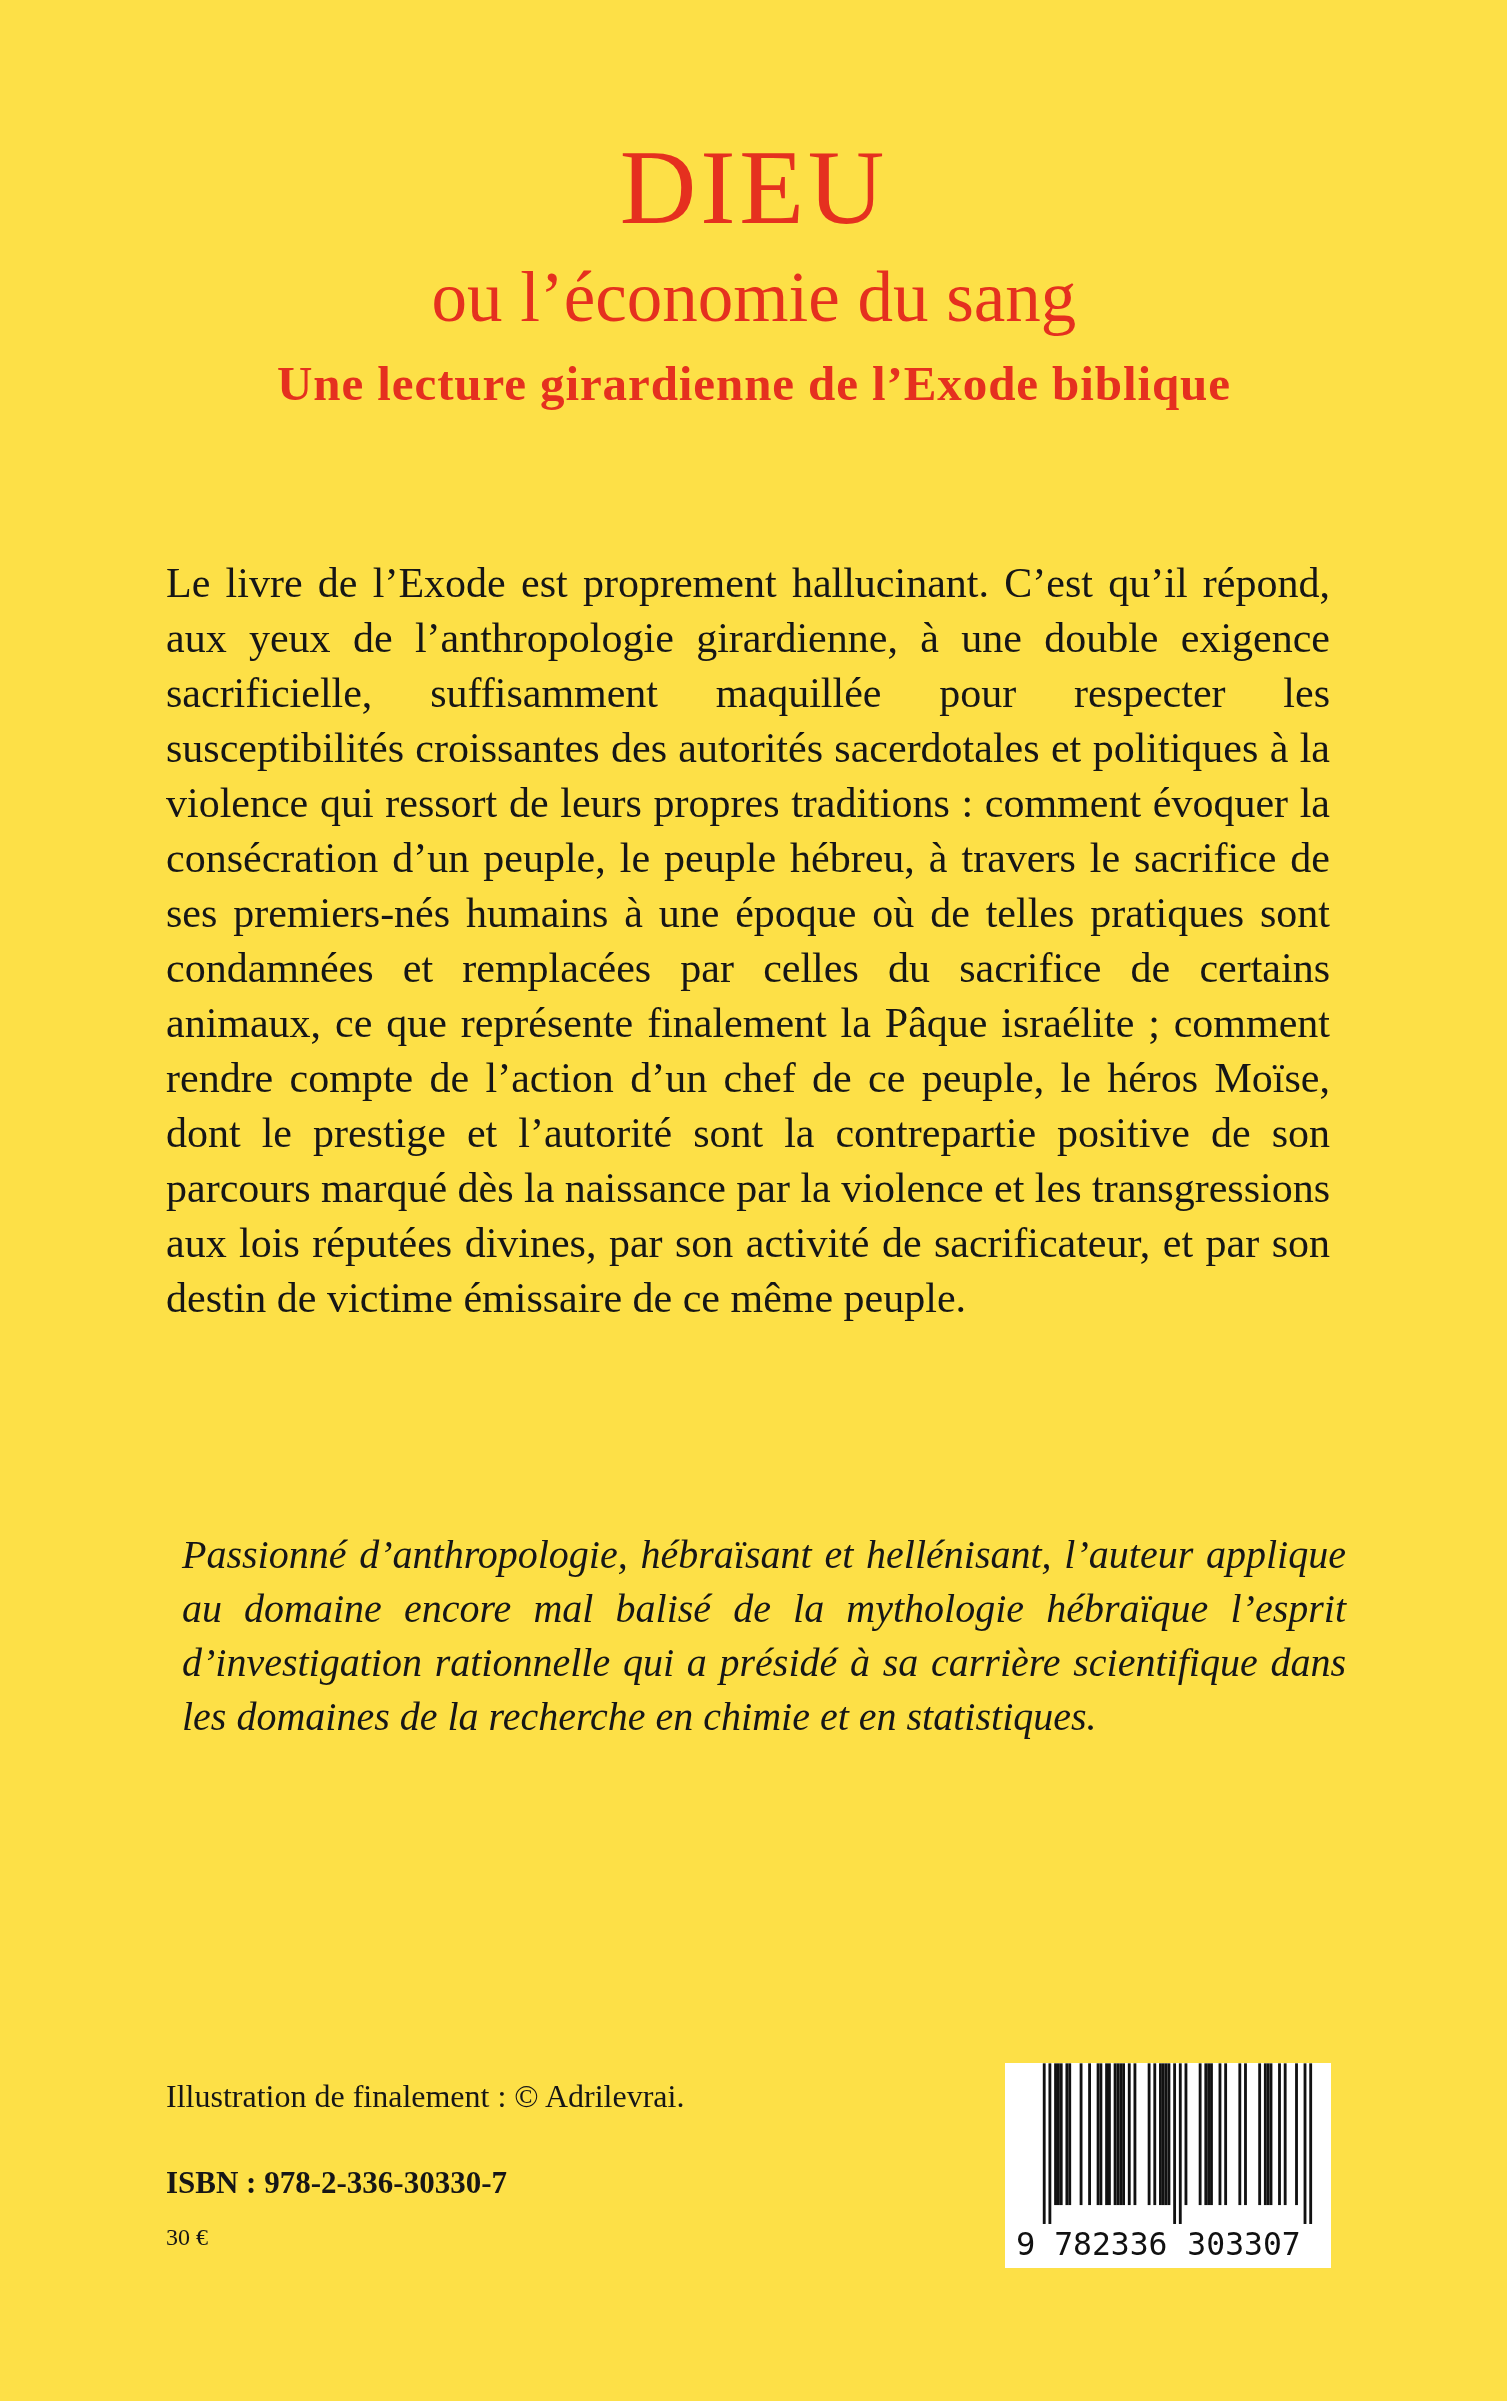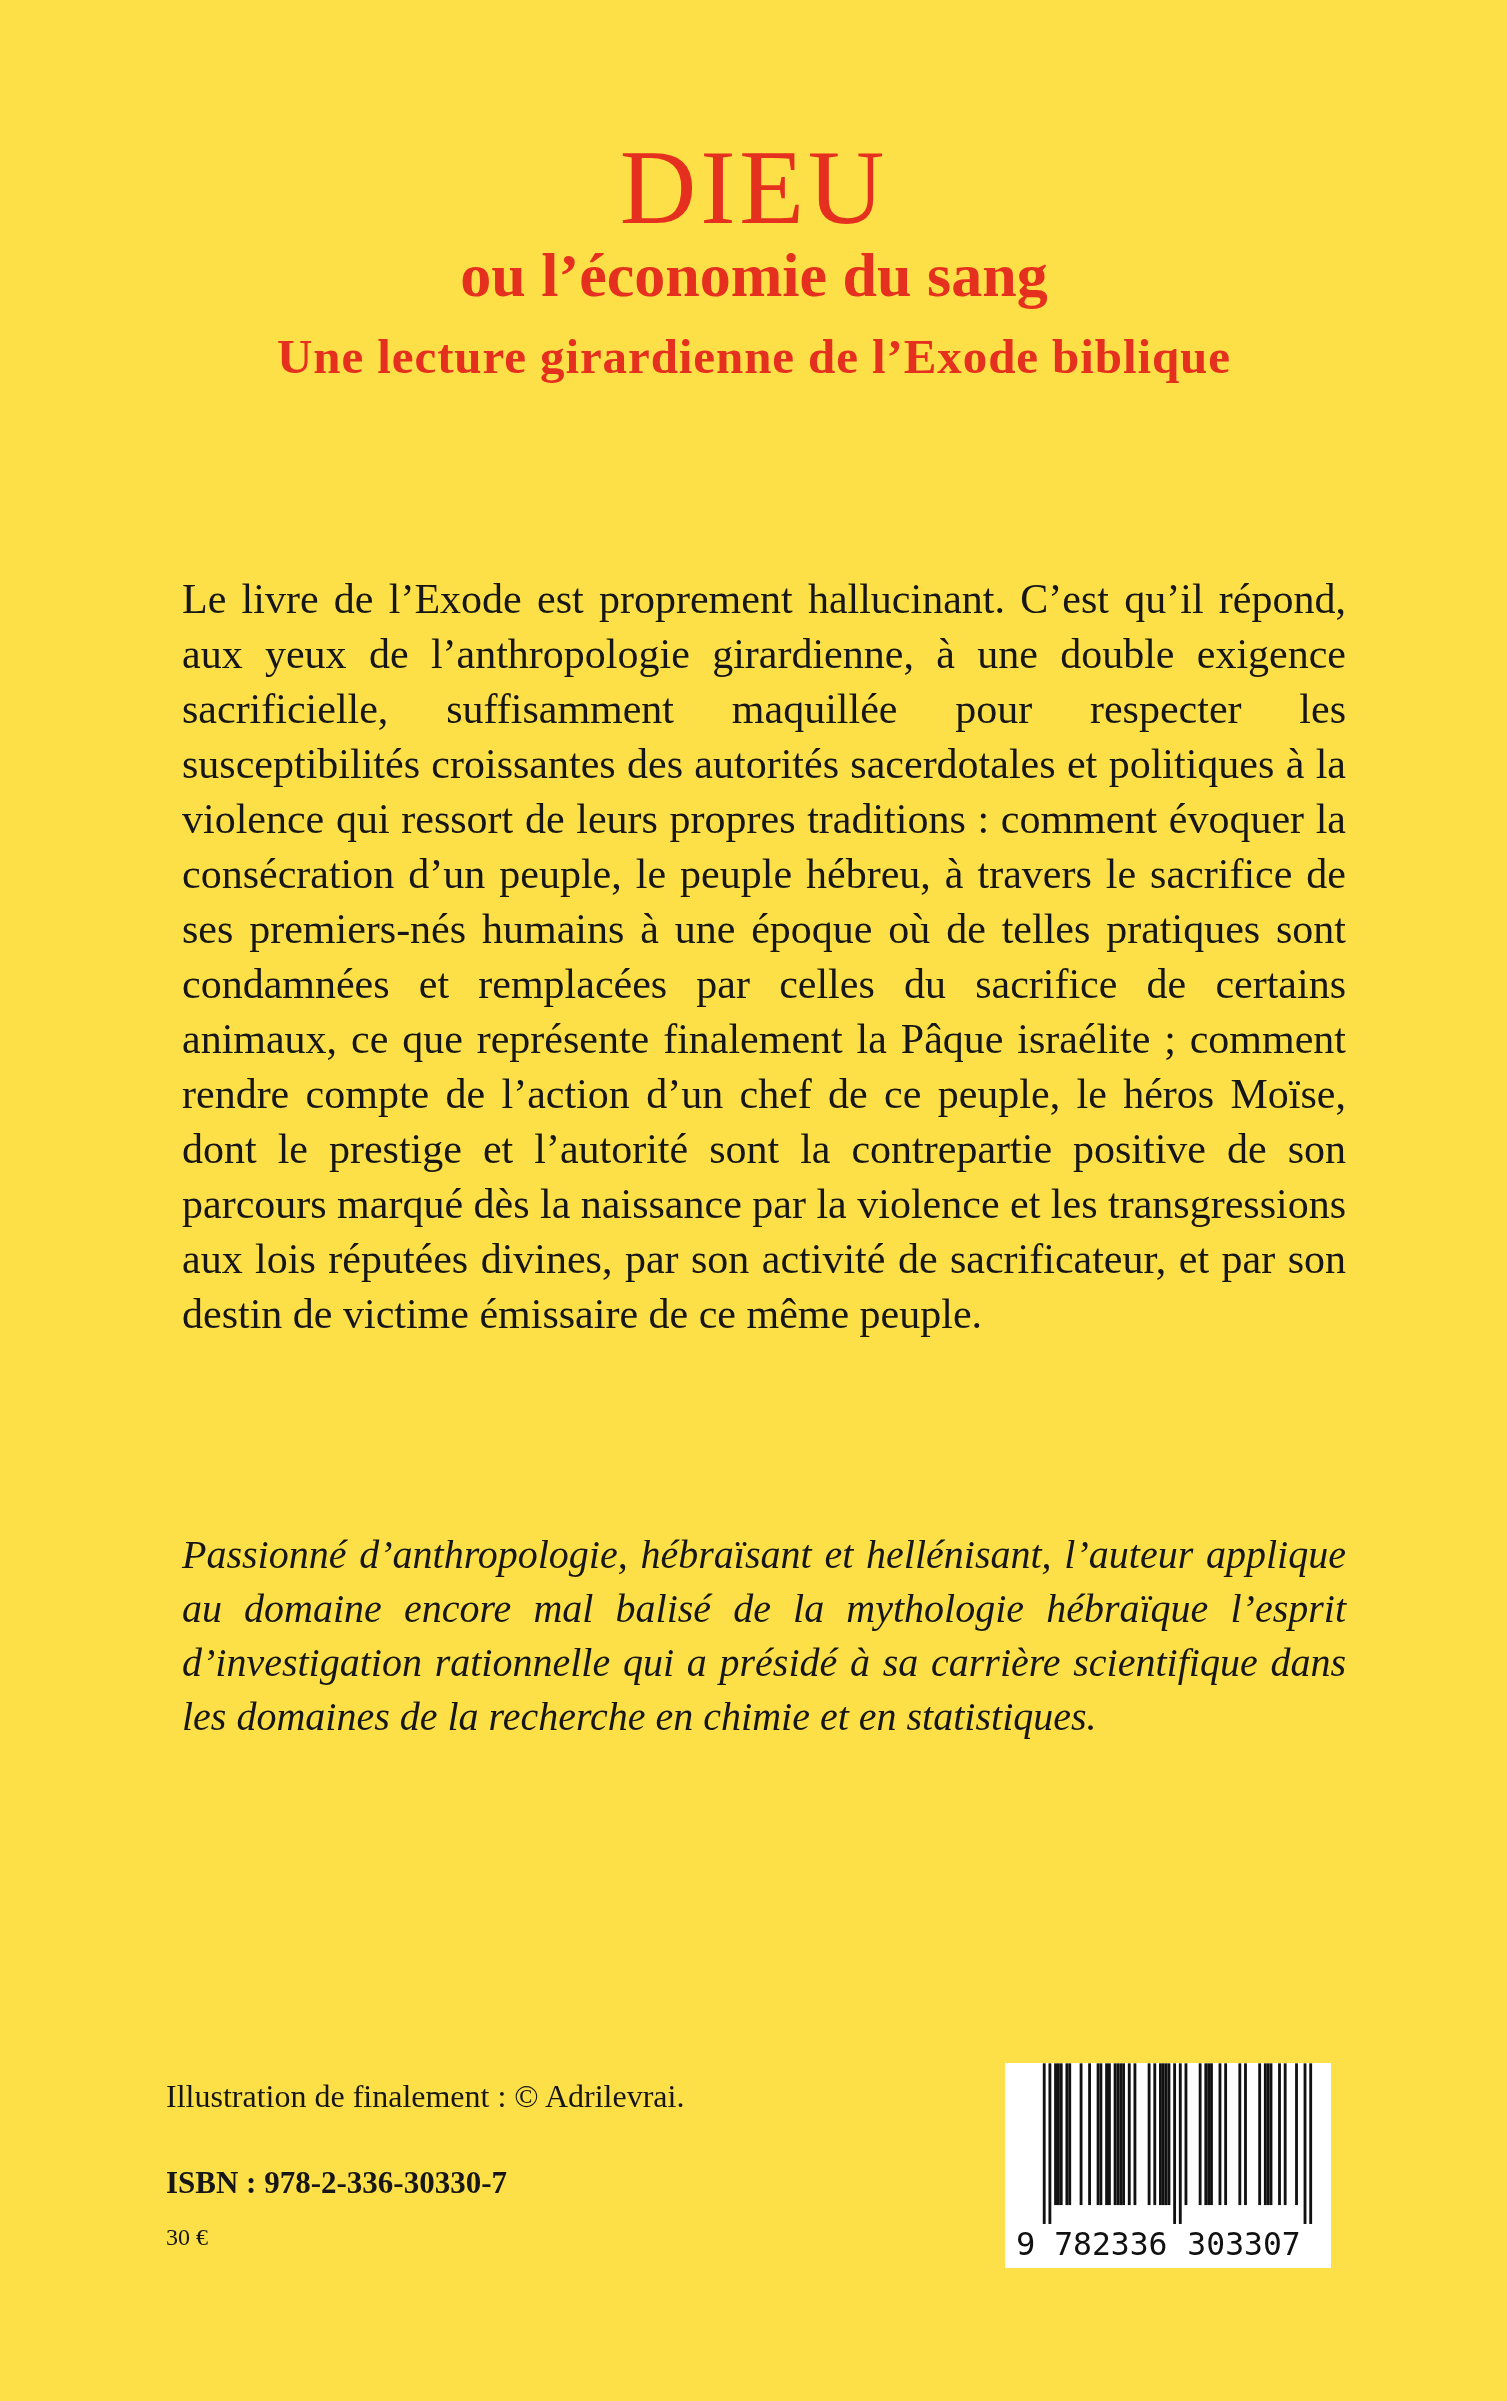--- a/index.html
+++ b/index.html
@@ -23,37 +23,36 @@
     width:100%;
     text-align:center;
     color:var(--title-red);
   }
   .title1{
     font-size:106px;
     line-height:1.02;
     letter-spacing:3.8px;
   }
   .title2{
-    font-size:62px;
+    font-size:71px;
     line-height:1.05;
-    margin-top:1px;
-    font-weight:bold;
+    margin-top:18px;
   }
   .subtitle{
     font-size:49px;
     font-weight:bold;
     margin-top:20px;
     letter-spacing:0.9px;
   }
   .body-text{
     position:absolute;
     top:556px;
     left:166px;
     width:1164px;
-    margin:16px;
+    margin:0;
     font-size:42px;
     line-height:55px;
     text-align:justify;
     text-justify:inter-word;
   }
   .author-text{
     position:absolute;
     top:1512px;
     left:166px;
     width:1164px;

